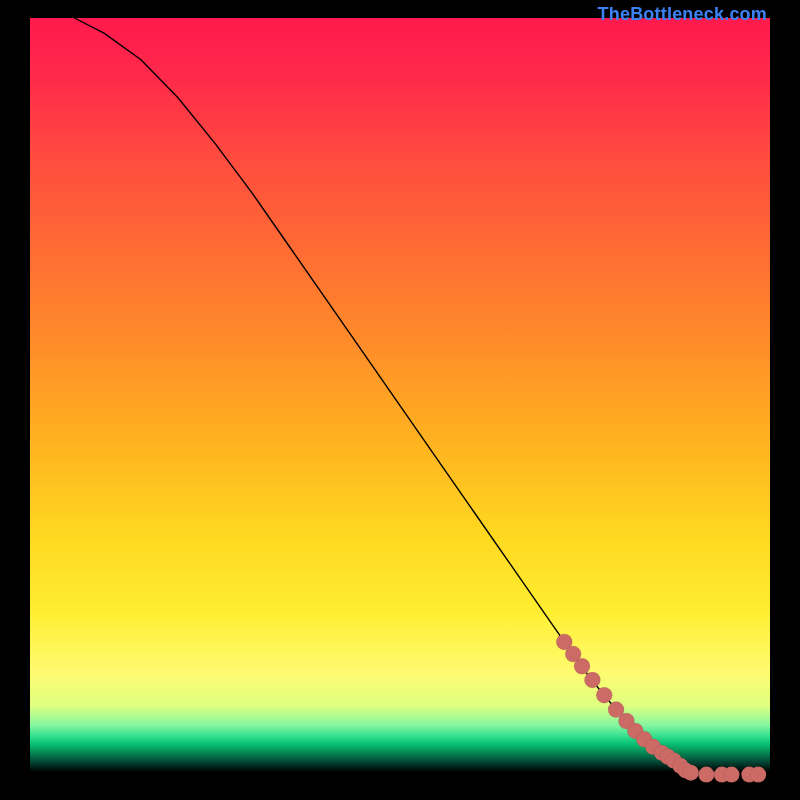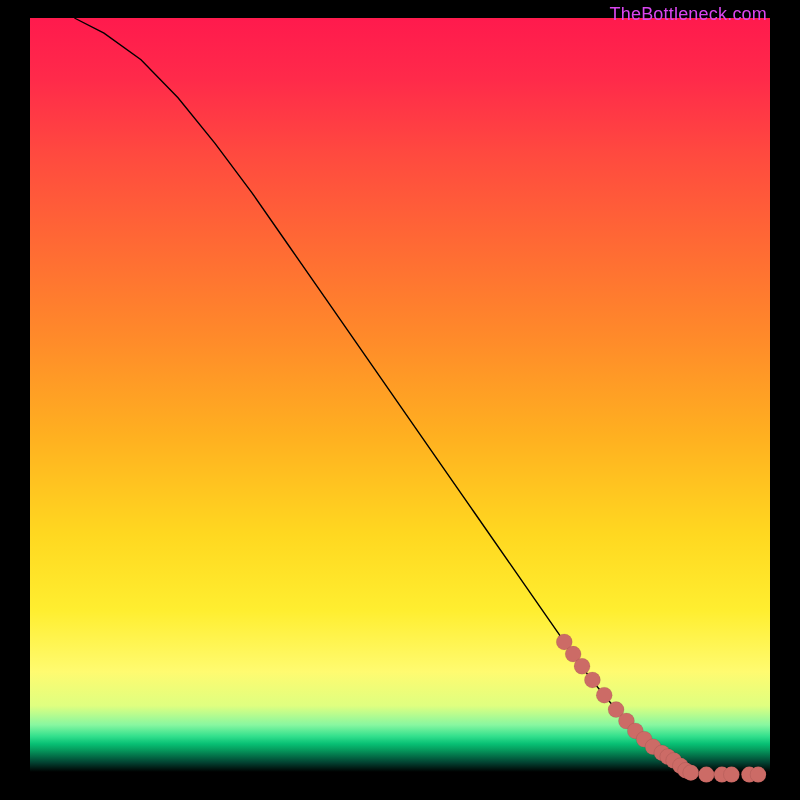--- a/index.html
+++ b/index.html
@@ -48,22 +48,22 @@
       #012018 98.6%,
       #000000 99.2%,
       #000000 100%
     );
   }
   .attribution {
     position: absolute;
     top: 4px;
     right: 33px;
     font-size: 18px;
-    color: #d946ef;
-    font-weight: 400;
+    color: #3b82f6;
+    font-weight: 700;
     letter-spacing: 0.2px;
   }
   svg.curve {
     position: absolute;
     top: 18px;
     left: 30px;
     width: 740px;
     height: 760px;
     overflow: visible;
   }

